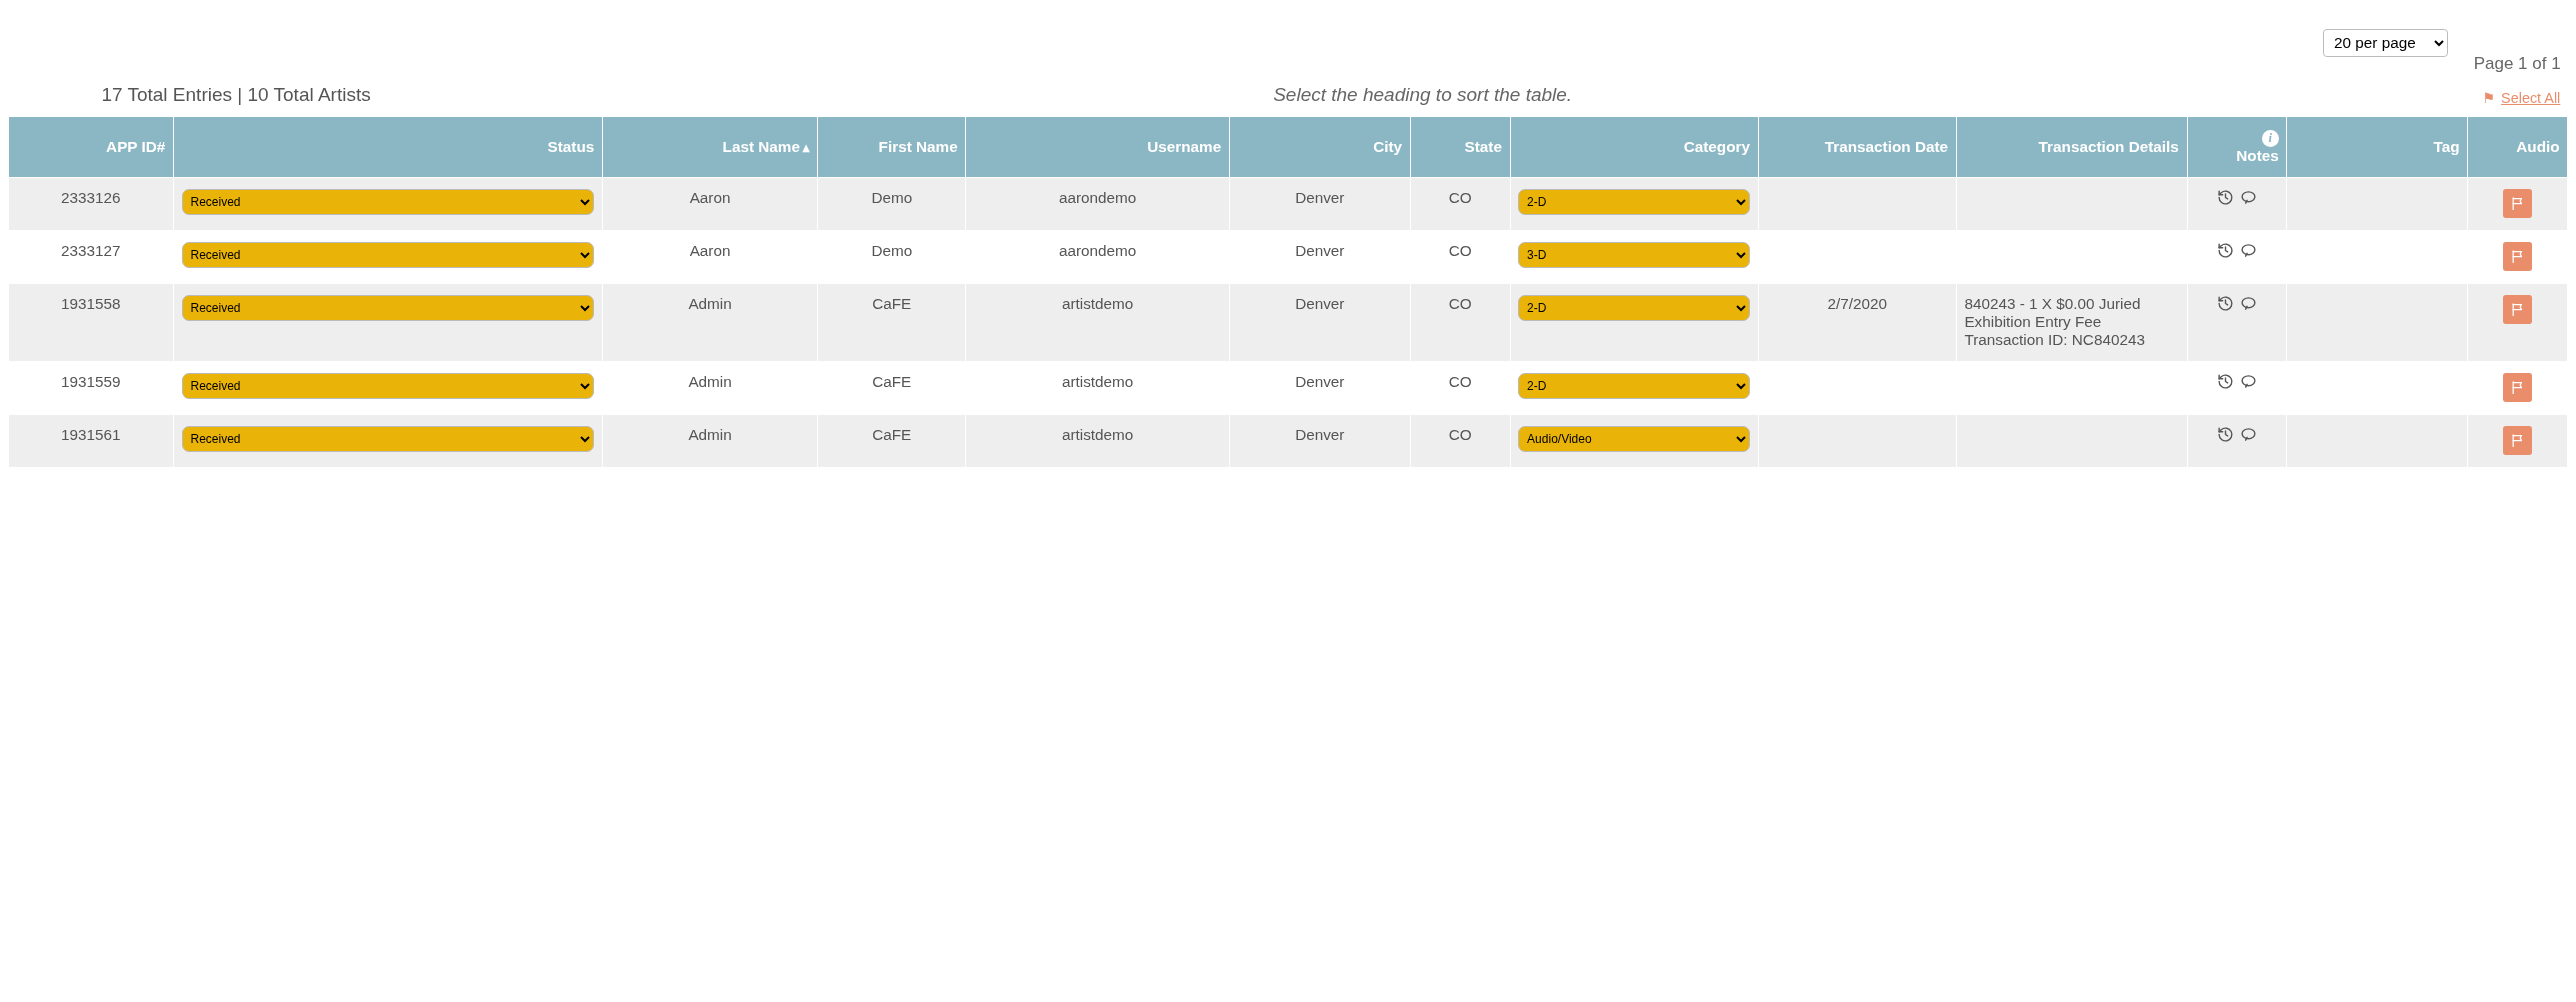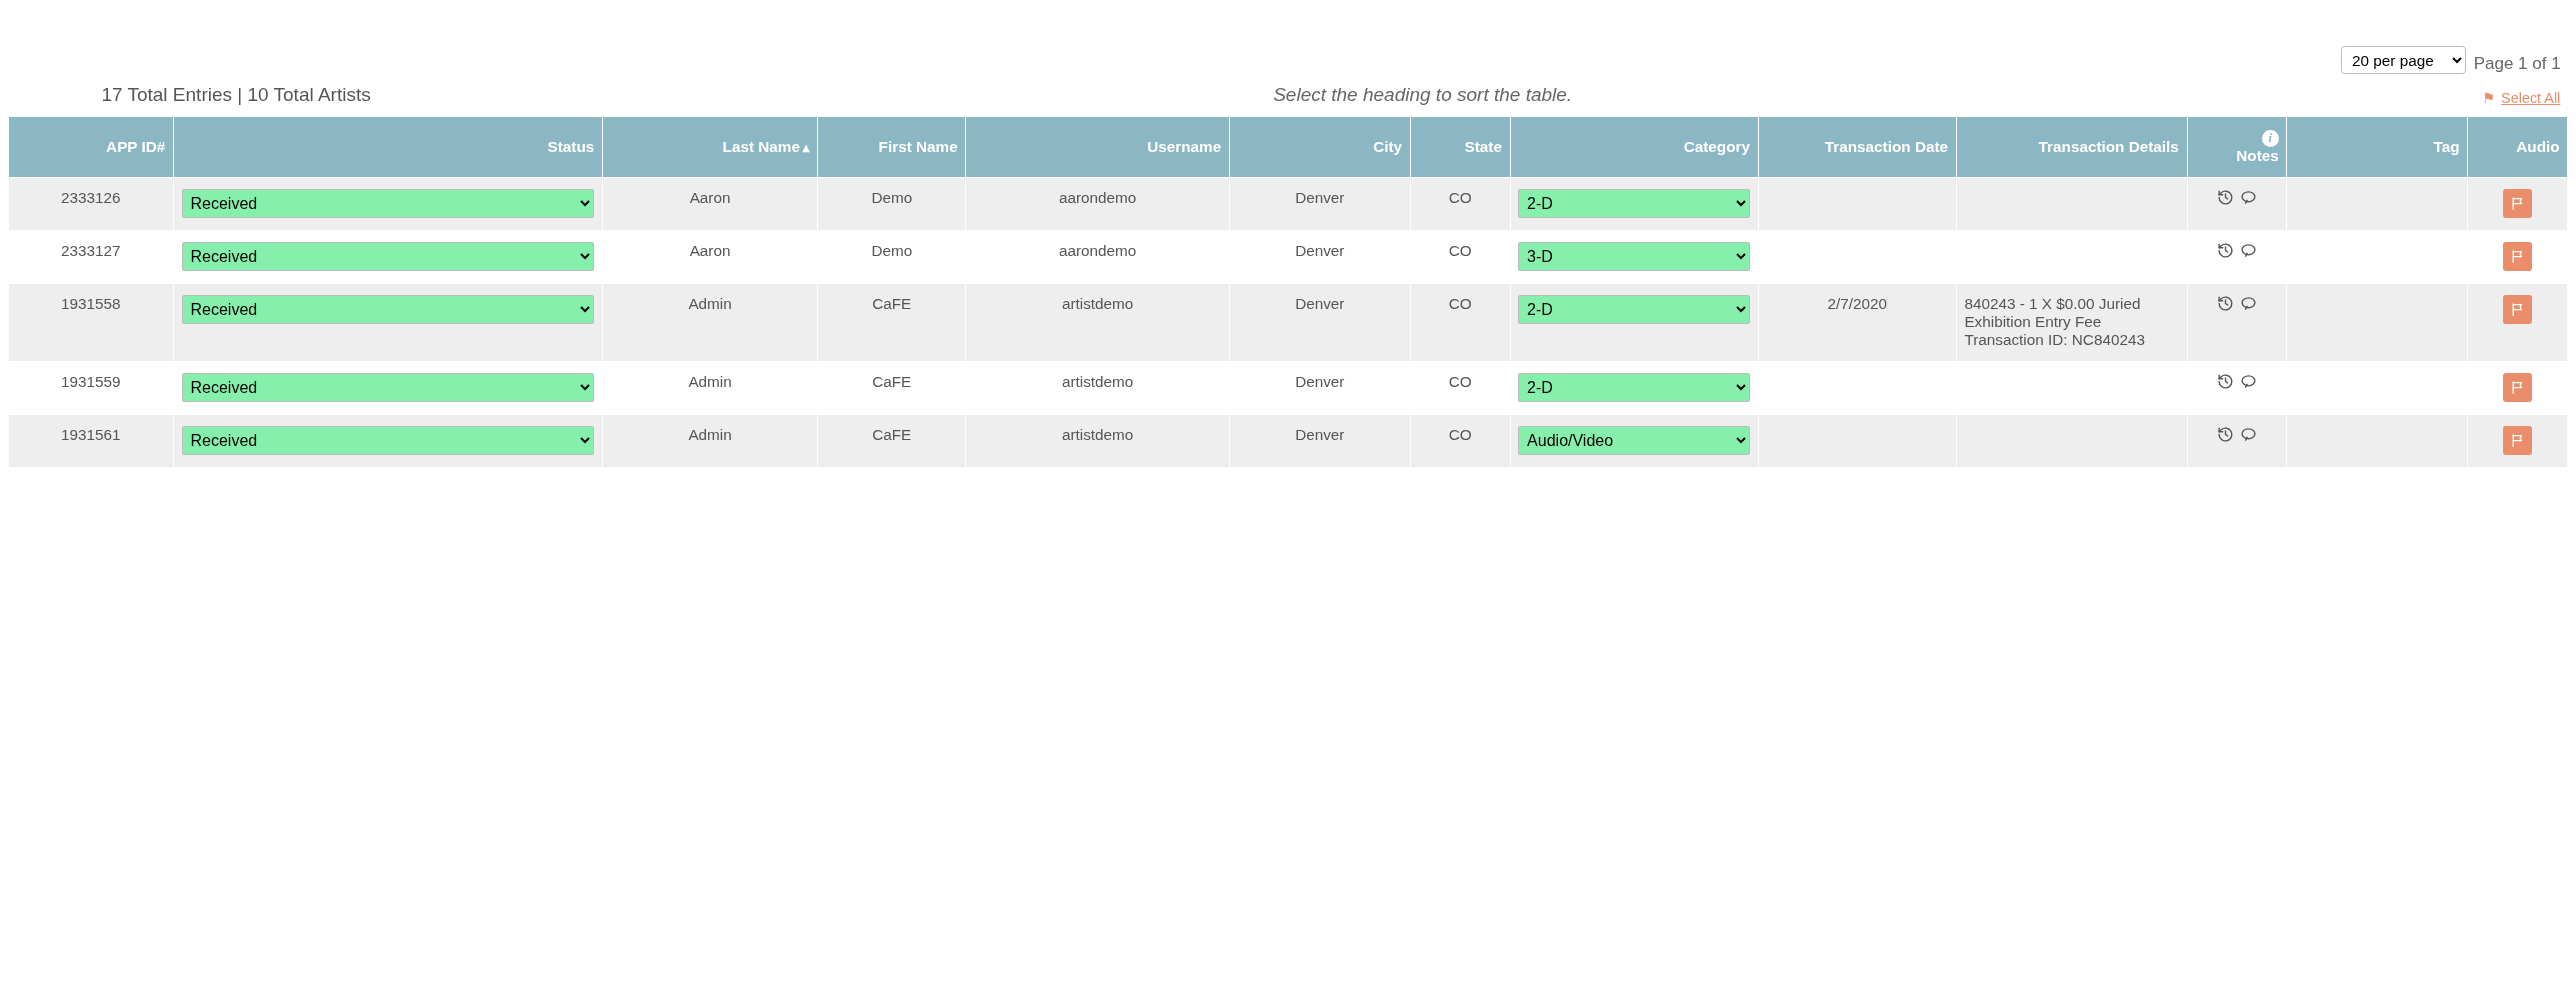--- a/index.html
+++ b/index.html
@@ -7,22 +7,22 @@
     margin: 0;
     font-family: Arial, Helvetica, sans-serif;
     font-size: 15.3px;
     color: #555;
     background: #fff;
   }
   .wrap { padding: 7.7px; }
   .topbar {
     display: flex;
     justify-content: flex-end;
-    align-items: flex-end;
-    gap: 2px;
+    align-items: center;
+    gap: 20px;
     padding: 3.8px 7.7px 0 7.7px;
   }
   .topbar select {
     font-size: 15.3px;
     padding: 3.8px 5.8px;
     border: 1px solid #bbb;
     border-radius: 3.8px;
     background: #fff;
   }
   .pageof {
@@ -96,25 +96,25 @@
     font-size: 15.3px;
     vertical-align: top;
   }
   tbody tr:nth-child(odd)  td { background: #EEEEEE; }
   tbody tr:nth-child(even) td { background: #FFFFFF; }
 
   td.left { text-align: left; }
 
   select.status, select.cat {
     width: 100%;
-    font-size: 16px;
+    font-size: 12px;
     padding: 3.8px 3.8px;
     border: 1px solid #bbb;
-    border-radius: 2px;
-    background: #86efac;
+    border-radius: 7px;
+    background: #eab308;
   }
 
   .notes-cell { white-space: nowrap; }
   .icon {
     display: inline-block;
     color: #555;
     margin: 0 2.9px;
     cursor: pointer;
   }
   .icon svg { width: 17px; height: 17px; display: block; }

